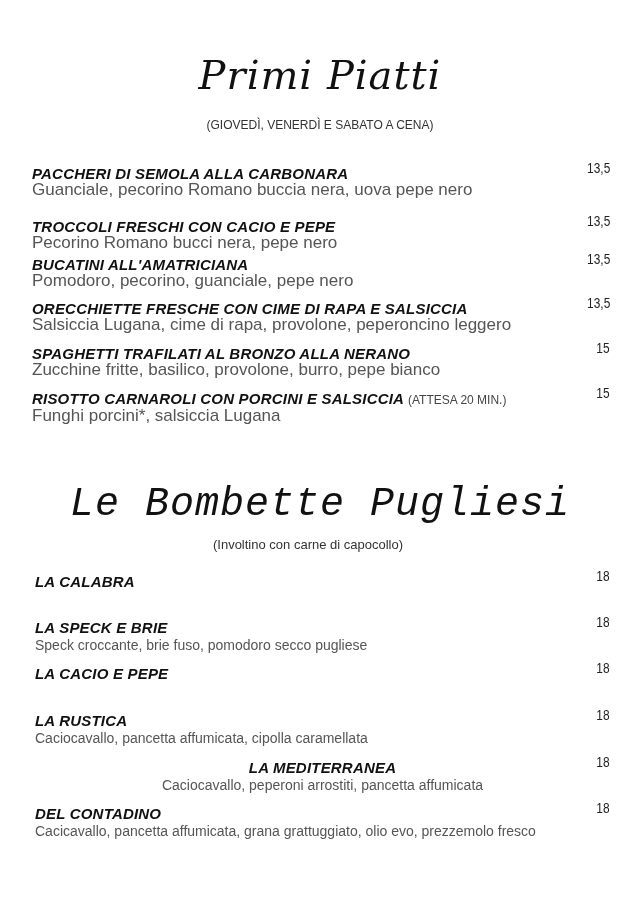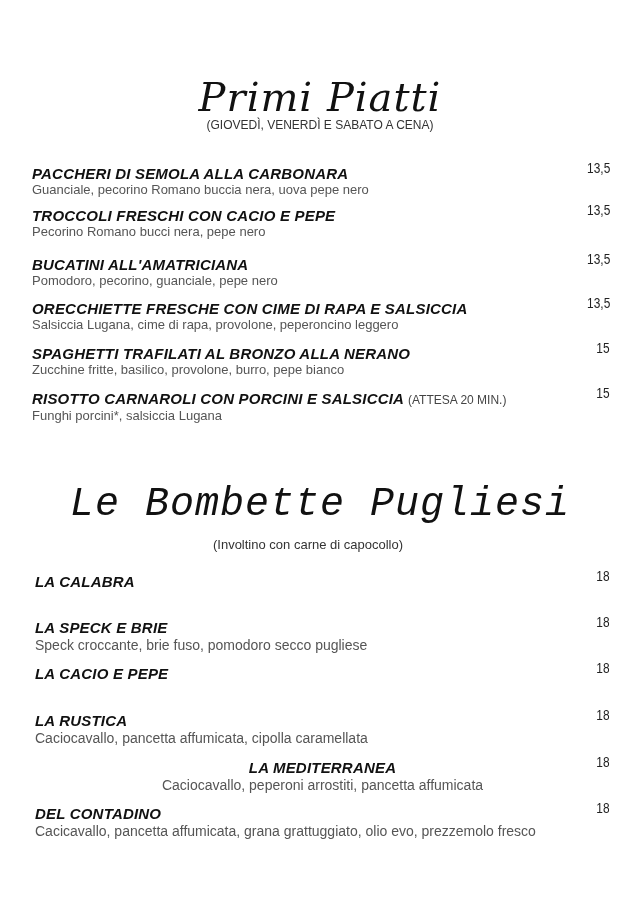--- a/index.html
+++ b/index.html
@@ -19,38 +19,38 @@
     color: #111; text-transform: uppercase; white-space: nowrap; letter-spacing: 0.2px; margin-top: 7px;
   }
   .item-note { font-size: 12px; font-weight: normal; font-style: normal; color: #444; letter-spacing: 0; }
   .item-desc { font-family: "Liberation Sans", sans-serif; color: #555; white-space: nowrap; }
   .price {
     position: absolute; right: 0; top: 2px;
     font-family: "Liberation Sans", sans-serif; font-size: 14px; color: #222;
     transform: scaleX(0.85); transform-origin: right;
   }
   .s1 .item-name { font-size: 15px; line-height: 18px; }
-  .s1 .item-desc { font-size: 13px; line-height: 14px; }
+  .s1 .item-desc { font-size: 17px; line-height: 14px; }
   .s2 .item { left: 35px; width: 575px; }
   .s2 .item-name { font-size: 15px; line-height: 18px; }
   .s2 .item-desc { font-size: 14px; line-height: 16px; }
 </style>
 </head>
 <body>
 
-<div class="section-title" style="top:72px; font-size:40px; line-height:50px;">Primi Piatti</div>
+<div class="section-title" style="top:50px; font-size:40px; line-height:50px;">Primi Piatti</div>
 <div class="section-sub" style="top:117px; font-size:12px; line-height:16px;">(GIOVEDÌ, VENERDÌ E SABATO A CENA)</div>
 
 <div class="s1">
   <div class="item" style="top:158px;">
     <div class="item-name">Paccheri di semola alla carbonara</div>
     <div class="item-desc">Guanciale, pecorino Romano buccia nera, uova pepe nero</div>
     <div class="price">13,5</div>
   </div>
-  <div class="item" style="top:200px;">
+  <div class="item" style="top:211px;">
     <div class="item-name">Troccoli freschi con cacio e pepe</div>
     <div class="item-desc">Pecorino Romano bucci nera, pepe nero</div>
     <div class="price">13,5</div>
   </div>
   <div class="item" style="top:249px;">
     <div class="item-name">Bucatini all'amatriciana</div>
     <div class="item-desc">Pomodoro, pecorino, guanciale, pepe nero</div>
     <div class="price">13,5</div>
   </div>
   <div class="item" style="top:293px;">

